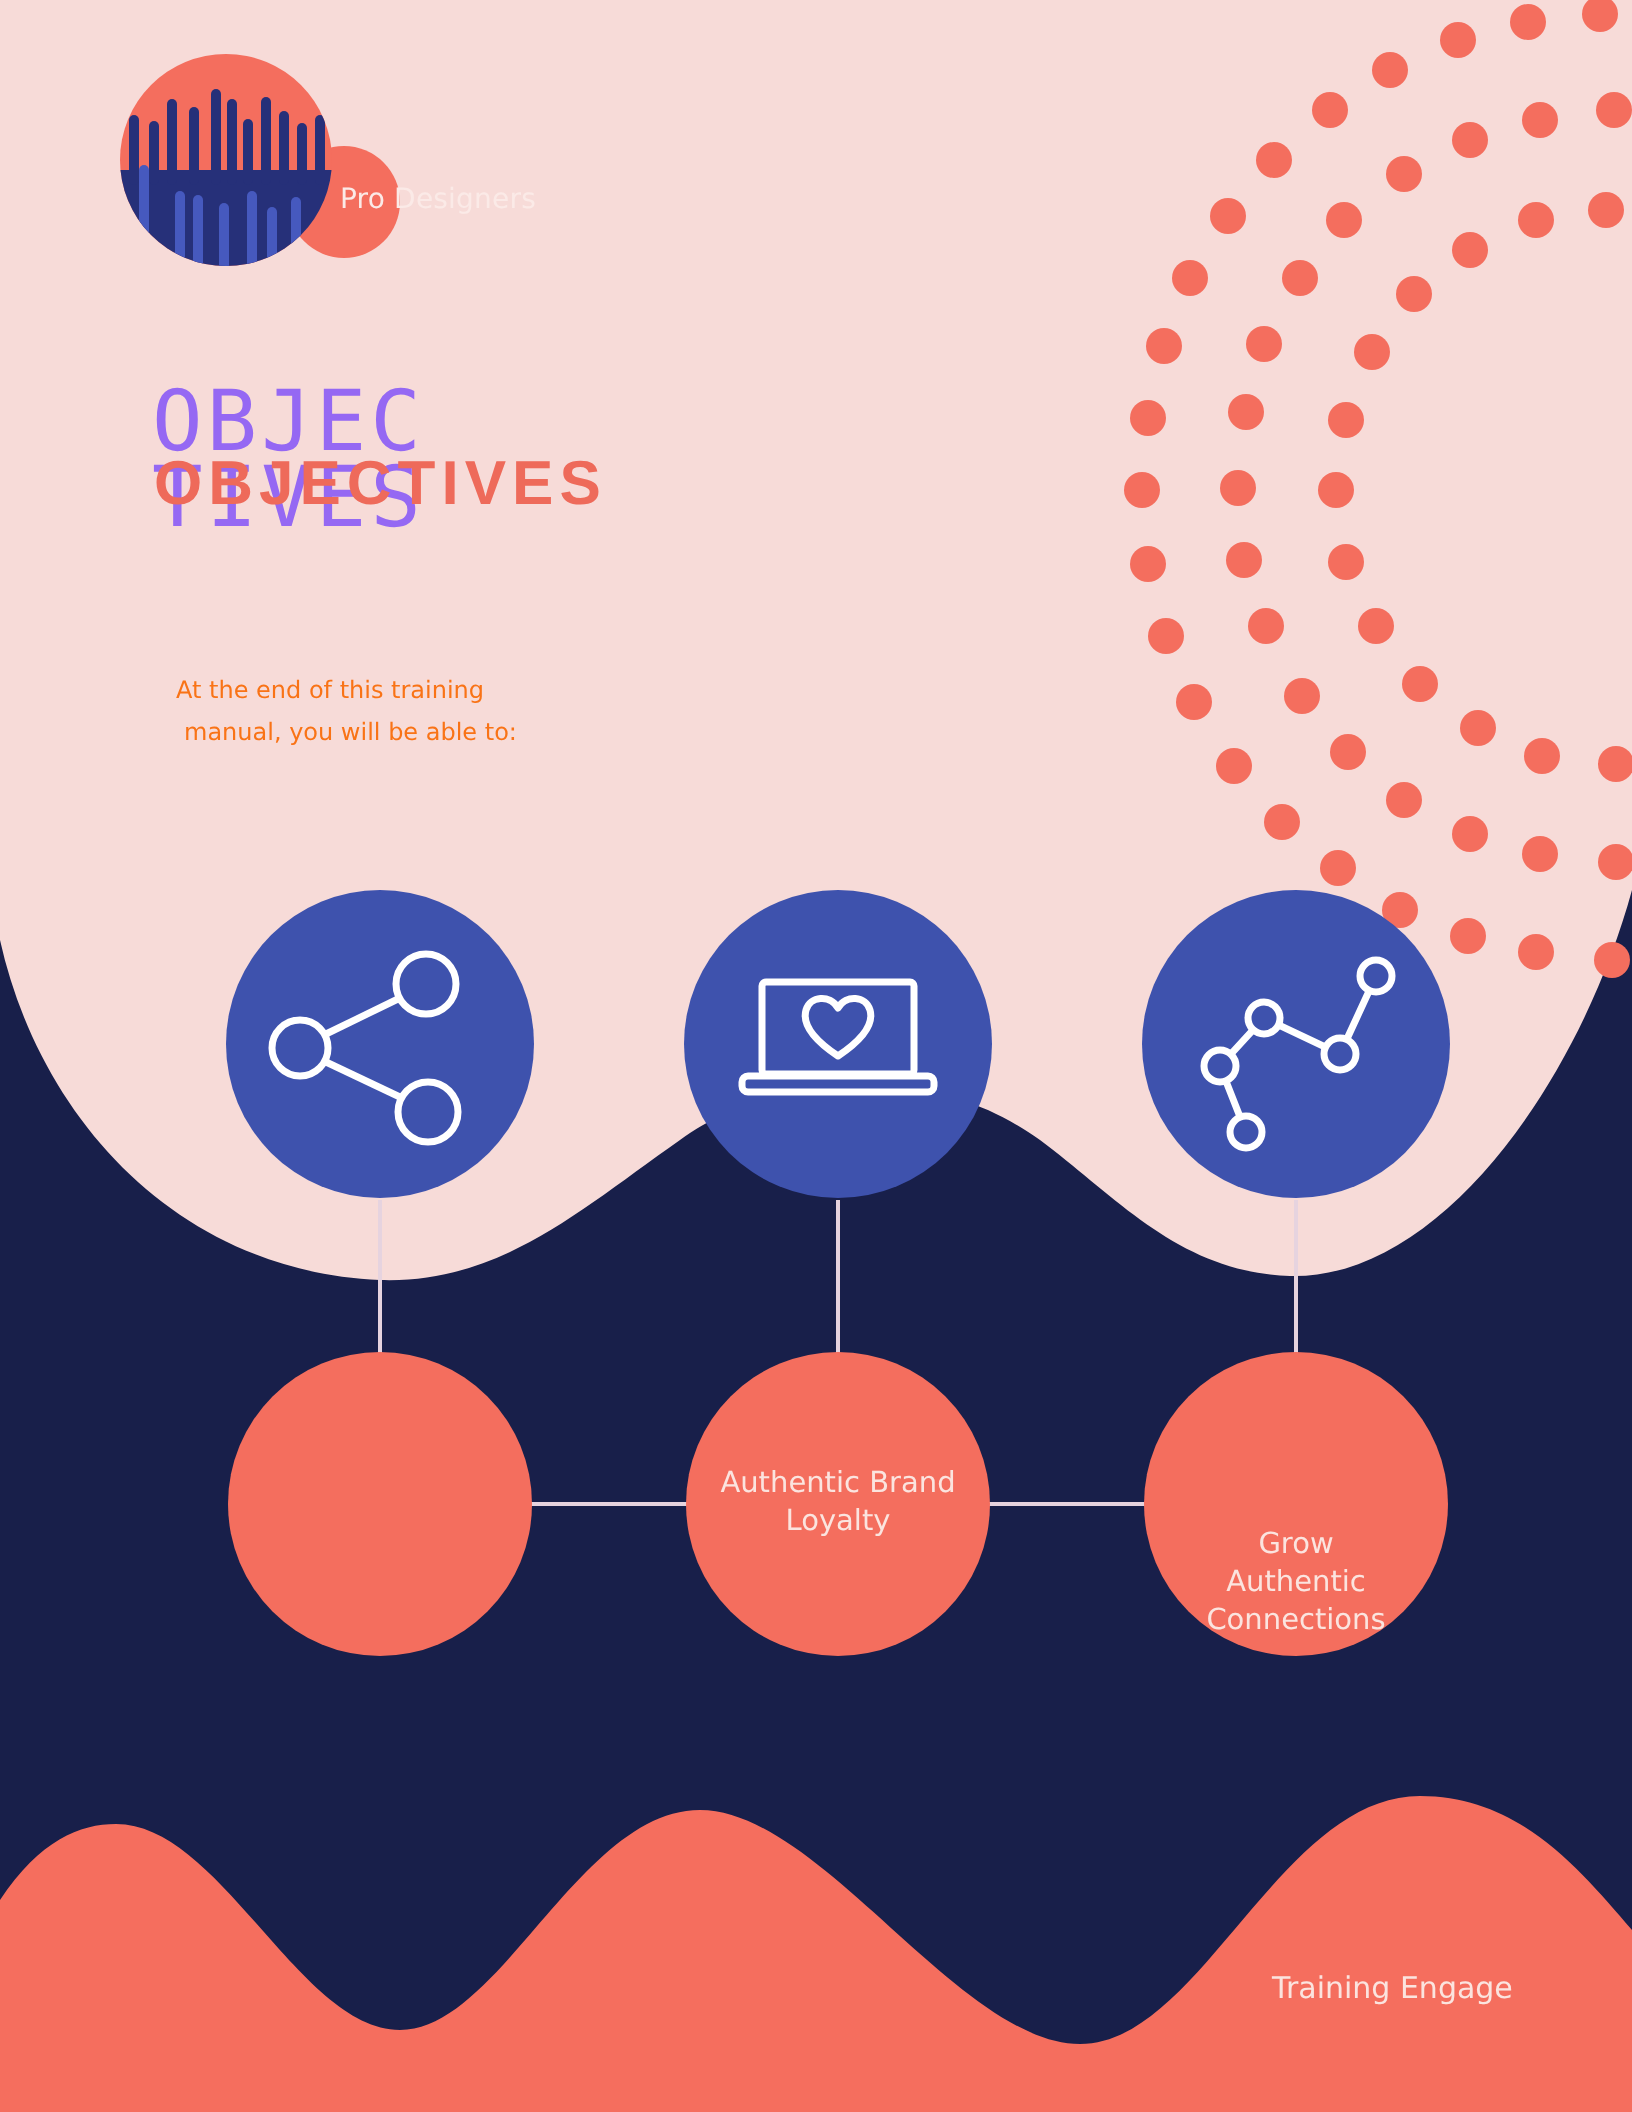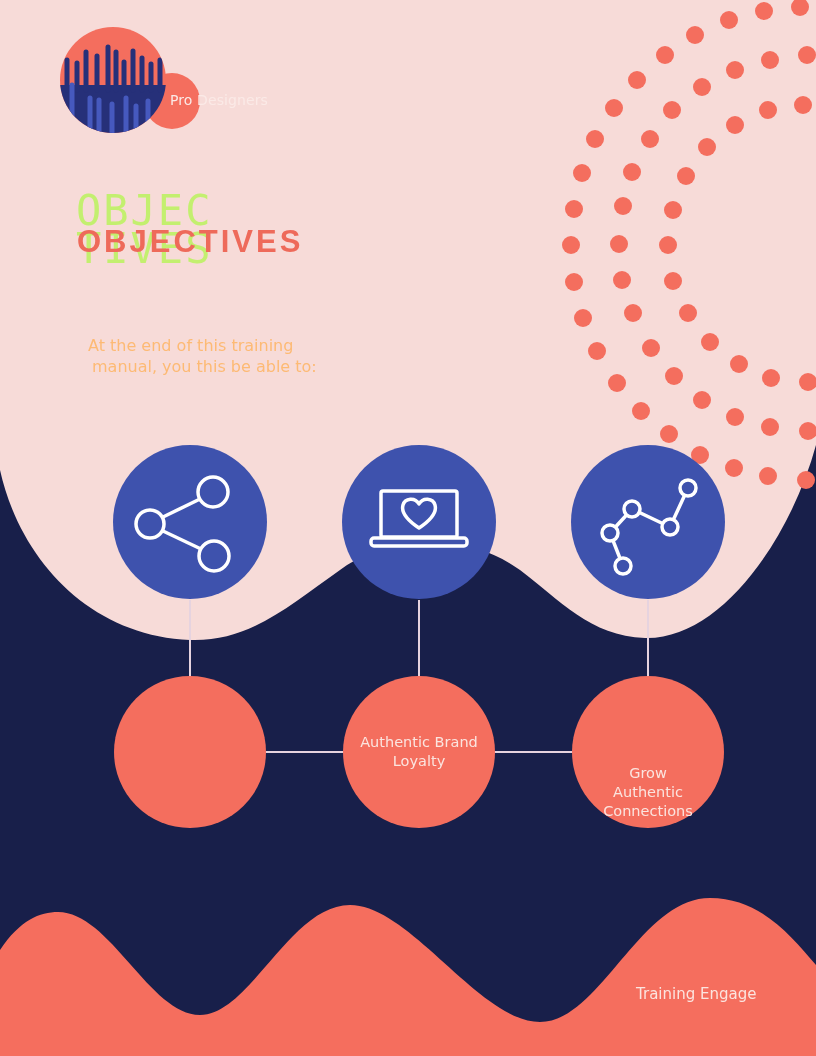--- a/index.html
+++ b/index.html
@@ -1,23 +1,23 @@
 <!DOCTYPE html>
 <html><head>
 <meta charset="utf-8">
 <style>
   html, body { margin:0; padding:0; }
   body { width:816px; height:1056px; overflow:hidden; background:#181f4a; font-family:"DejaVu Sans", sans-serif; }
   .page { position:relative; width:816px; height:1056px; overflow:hidden; }
   svg.bg { position:absolute; left:0; top:0; }
   .abs { position:absolute; }
   .brand { left:170px; top:92px; color:#fbeae7; font-size:14px; letter-spacing:0.1px; }
-  .ghost { left:76px; top:192px; color:#bef264; font-family:"DejaVu Sans Mono", monospace; font-size:42px; line-height:38px; letter-spacing:2px; opacity:0.9; width:260px; }
+  .ghost { left:76px; top:192px; color:#8b5cf6; font-family:"DejaVu Sans Mono", monospace; font-size:42px; line-height:38px; letter-spacing:2px; opacity:0.9; width:260px; }
   .title { left:77px; top:224px; color:#ee6a5a; font-family:Liberation Sans, sans-serif; font-weight:bold; font-size:31px; letter-spacing:3px; }
-  .intro { left:88px; top:335px; color:#fdba74; font-size:16px; line-height:21px; width:260px; }
+  .intro { left:88px; top:335px; color:#f97316; font-size:12px; line-height:21px; width:260px; }
   .intro span { display:block; }
   .intro span.l2 { padding-left:4px; }
   .node-label { position:absolute; width:130px; text-align:center; color:#fbe4df; font-size:14.5px; line-height:19px; transform:translate(-50%,-50%); }
   .footer { left:636px; top:985px; color:#fbe4df; font-size:15px; }
 </style>
 </head>
 <body>
 
 <div class="page">
 
@@ -176,20 +176,20 @@
   <div class="abs brand">Pro Designers</div>
 
   <div class="abs ghost">
     <div>OBJEC</div>
     <div>TIVES</div>
   </div>
   <div class="abs title">OBJECTIVES</div>
 
   <div class="abs intro">
     <span>At the end of this training</span>
-    <span class="l2">manual, you this be able to:</span>
+    <span class="l2">manual, you will be able to:</span>
   </div>
 
   <div class="node-label" style="left:419px; top:752px; width:120px;">Authentic Brand Loyalty</div>
   <div class="node-label" style="left:648px; top:792px; width:110px;">Grow Authentic Connections</div>
 
   <div class="abs footer">Training Engage</div>
 </div>
 
 </body></html>

